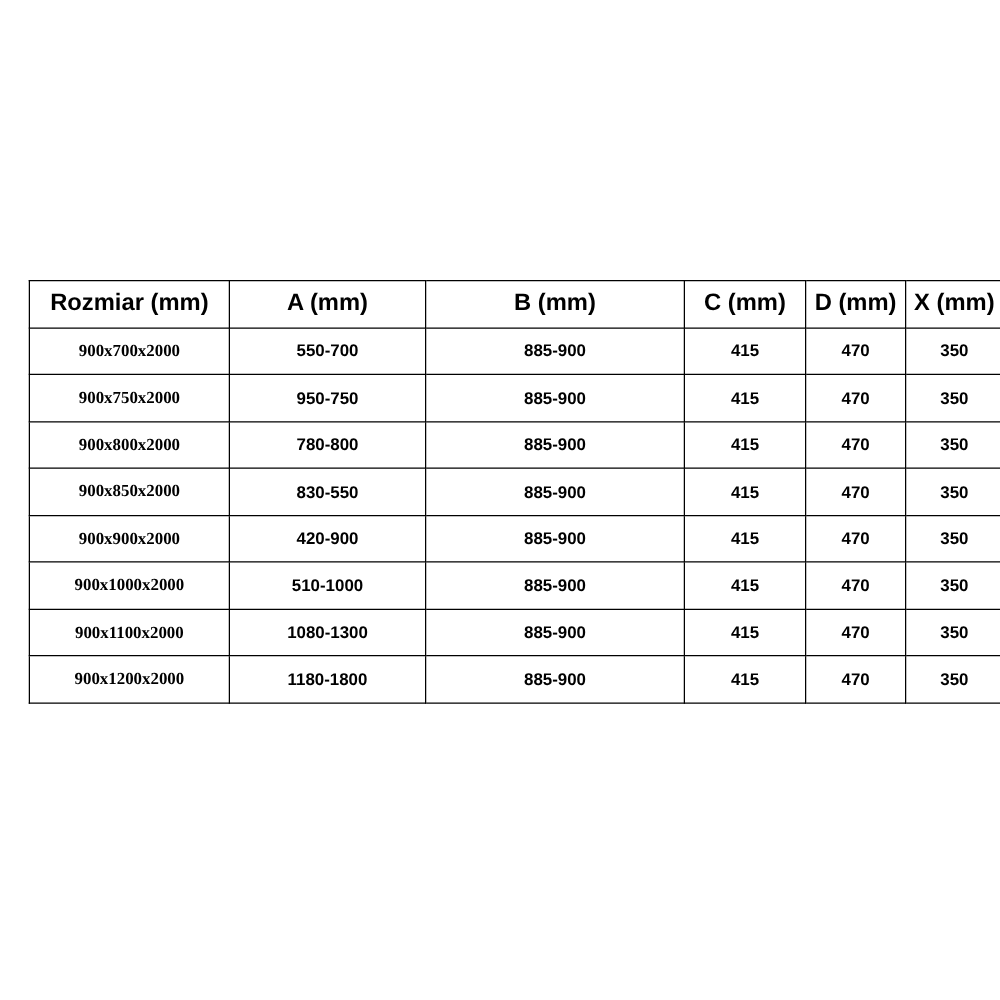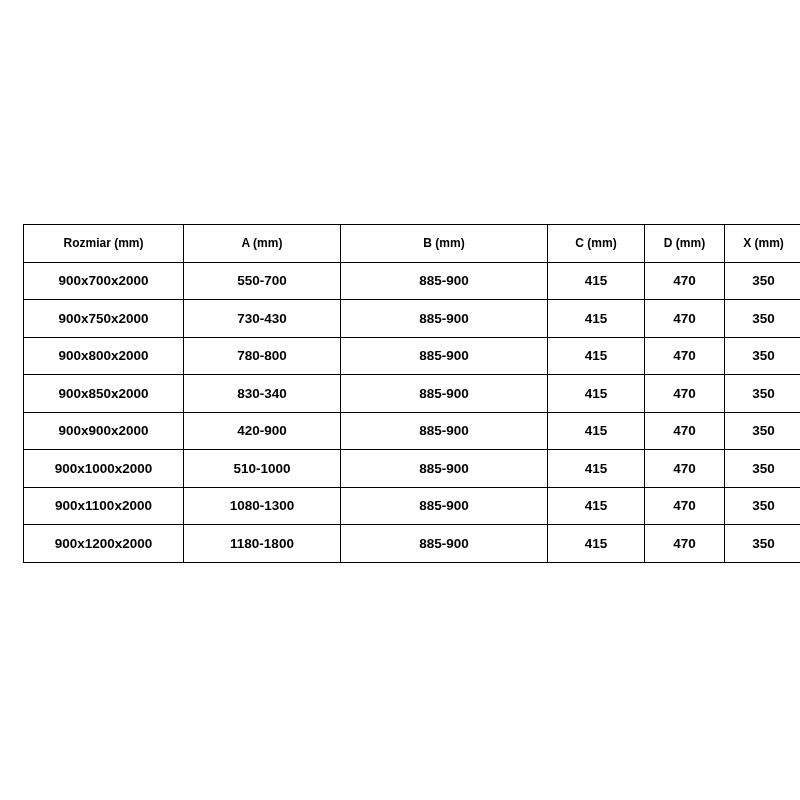--- a/index.html
+++ b/index.html
@@ -30,30 +30,30 @@
     text-align: center;
     vertical-align: middle;
     font-weight: bold;
     font-size: 13.5px;
     height: 37.5px;
     padding: 0 2px;
     box-sizing: border-box;
     white-space: nowrap;
   }
   table.spec thead th {
-    font-size: 12px;
+    font-size: 19px;
   }
   
   col.c0 { width: 160px; }
   col.c1 { width: 157px; }
   col.c2 { width: 207px; }
   col.c3 { width: 97px; }
   col.c4 { width: 80px; }
   col.c5 { width: 78px; }
-  .first-col { font-size: 13.5px; }
+  .first-col { font-size: 13.5px; font-family: Liberation Serif, serif; }
 </style>
 </head>
 <body>
 
 <div class="table-wrap">
   <table class="spec">
     <colgroup>
       <col class="c0">
         <col class="c1">
         <col class="c2">
@@ -75,37 +75,37 @@
       <tr>
         <td class="first-col">900x700x2000</td>
         <td>550-700</td>
         <td>885-900</td>
         <td>415</td>
         <td>470</td>
         <td>350</td>
       </tr>
       <tr>
         <td class="first-col">900x750x2000</td>
-        <td>730-430</td>
+        <td>950-750</td>
         <td>885-900</td>
         <td>415</td>
         <td>470</td>
         <td>350</td>
       </tr>
       <tr>
         <td class="first-col">900x800x2000</td>
         <td>780-800</td>
         <td>885-900</td>
         <td>415</td>
         <td>470</td>
         <td>350</td>
       </tr>
       <tr>
         <td class="first-col">900x850x2000</td>
-        <td>830-340</td>
+        <td>830-550</td>
         <td>885-900</td>
         <td>415</td>
         <td>470</td>
         <td>350</td>
       </tr>
       <tr>
         <td class="first-col">900x900x2000</td>
         <td>420-900</td>
         <td>885-900</td>
         <td>415</td>

